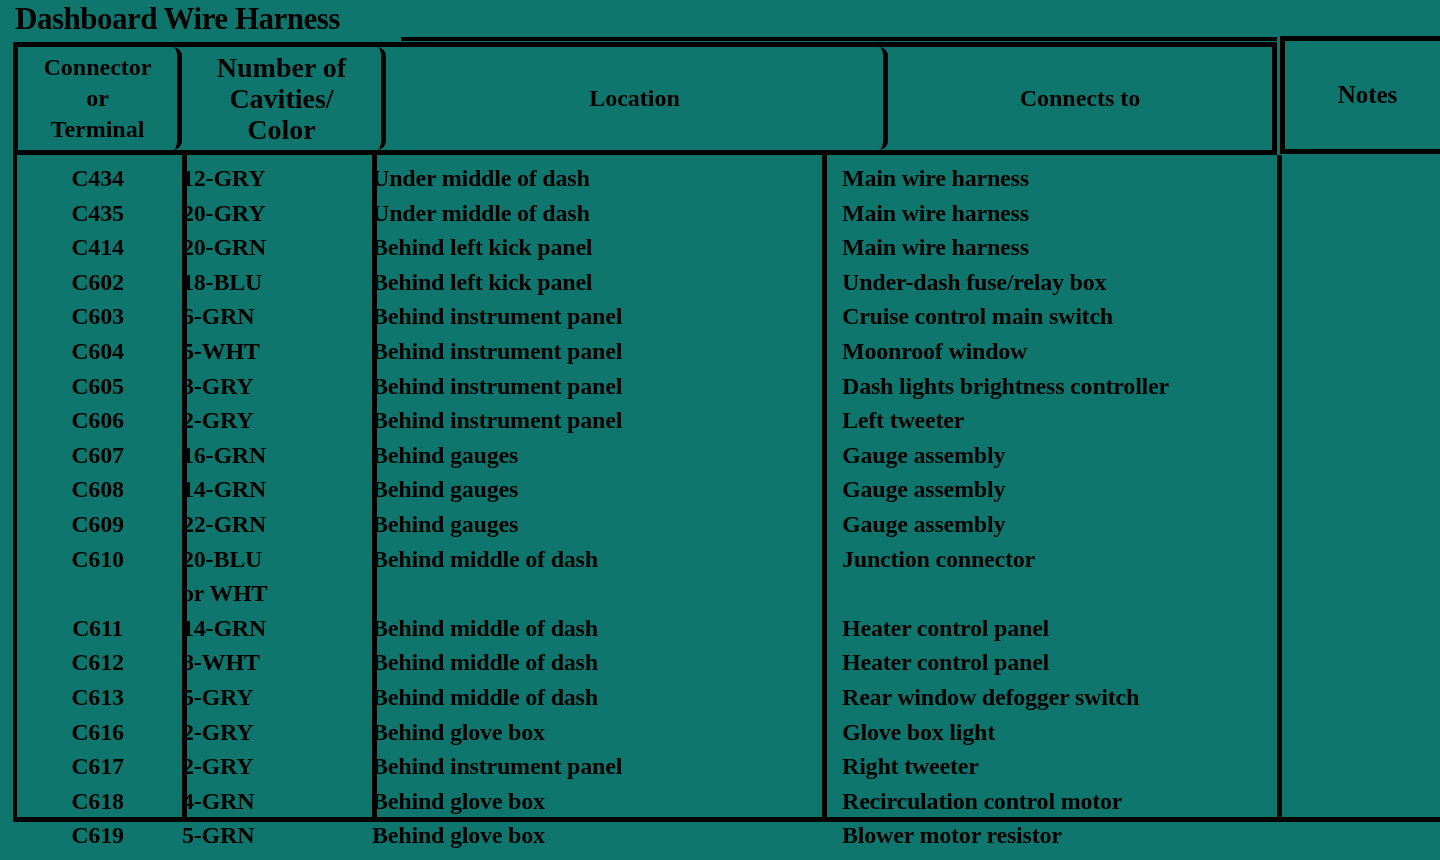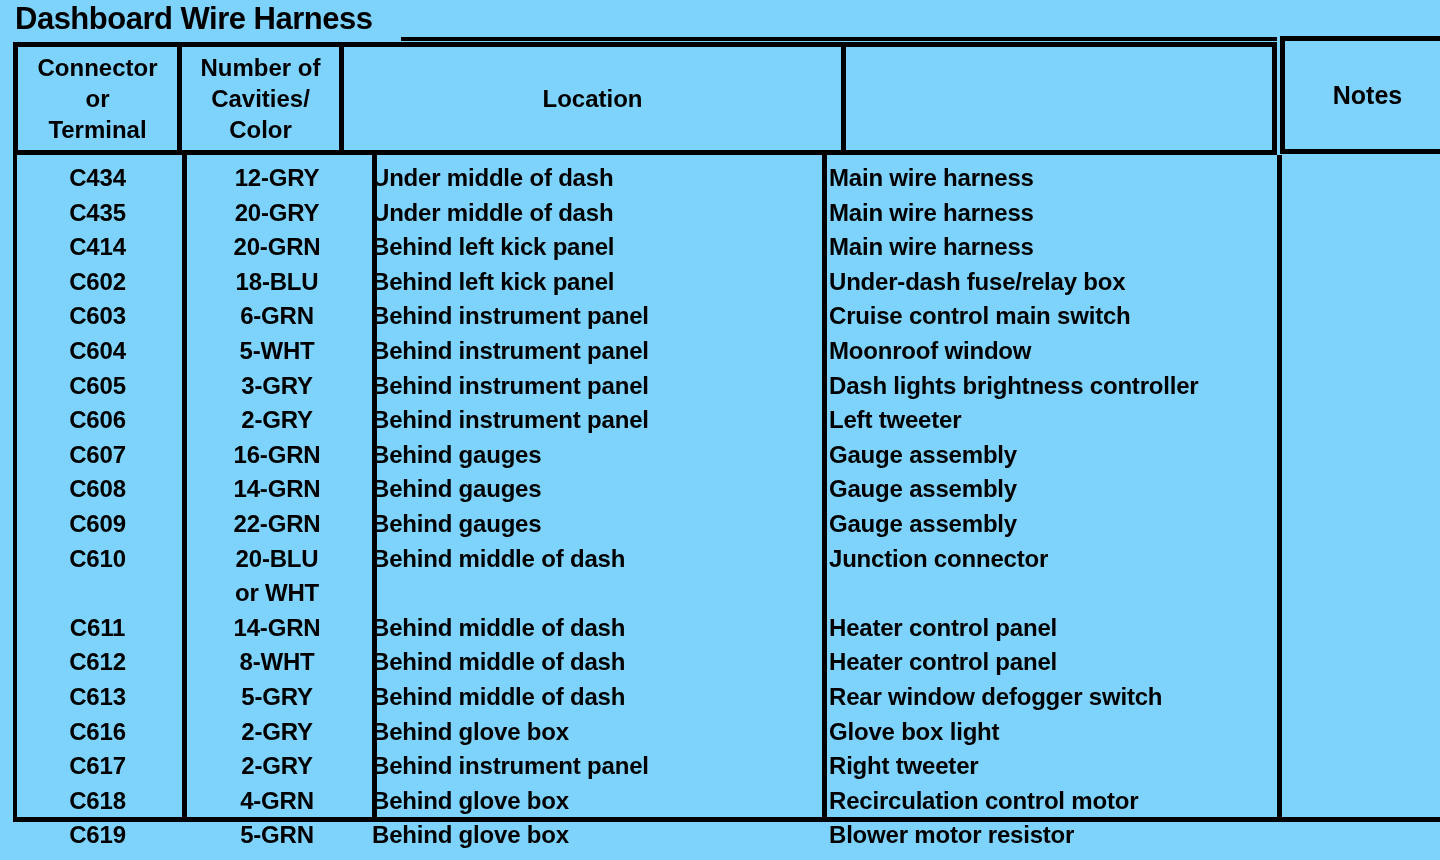--- a/index.html
+++ b/index.html
@@ -1,21 +1,21 @@
 <!DOCTYPE html>
 <html><head>
 <meta charset="utf-8">
 <style>
   html,body{margin:0;padding:0;background:#ffffff;}
   .page{
     position:relative;
     width:1440px;height:860px;
-    background:#7dd3fc;
+    background:#0f766e;
     color:#000;
-    font-family:Liberation Sans, sans-serif;
+    font-family:Liberation Serif, serif;
     overflow:hidden;
   }
   .sheet{position:absolute;left:13px;top:0;width:1427px;height:860px;overflow:hidden;}
 
   .doc-title{
     position:absolute;left:2px;top:1px;
     font-size:31px;font-weight:bold;letter-spacing:-0.5px;
     white-space:nowrap;
   }
   .title-rule{
@@ -26,23 +26,24 @@
   .header-main{
     position:absolute;left:0;top:42px;width:1264px;height:113px;
     border:5px solid #000;box-sizing:border-box;
     display:flex;
   }
   .hcell{
     display:flex;align-items:center;justify-content:center;
     text-align:center;font-weight:bold;
     white-space:pre-line;
     box-sizing:border-box;
+    border-radius:9px;
   }
   .hcell.h-connector{width:164px;border-right:5px solid #000;font-size:24px;line-height:31px;}
-  .hcell.h-cavities{width:162px;border-right:5px solid #000;font-size:24px;line-height:31px;}
+  .hcell.h-cavities{width:204px;border-right:5px solid #000;font-size:28px;line-height:31px;}
   .hcell.h-location{width:502px;border-right:5px solid #000;font-size:24px;}
   .hcell.h-connects{flex:1;font-size:24px;}
   .header-notes{
     position:absolute;left:1267px;top:36px;width:175px;height:118px;
     border:5px solid #000;box-sizing:border-box;
     display:flex;align-items:center;justify-content:center;
     font-weight:bold;font-size:25px;
   }
 
   
@@ -63,42 +64,43 @@
     grid-template-columns:169px 190px 450px 455px 163px;
   }
   .trow{display:contents;}
   .bcell{
     font-size:24px;font-weight:bold;line-height:34.6px;
     letter-spacing:-0.2px;
     white-space:pre-line;
     box-sizing:border-box;
   }
   .c-connector{text-align:center;}
-  .c-cavities{text-align:center;}
+  .c-cavities{}
   .c-location{}
-  .c-connects_to{padding-left:7px;}
+  .c-connects_to{padding-left:20px;}
   .c-notes{}
 </style>
 </head>
 <body>
 
 <div class="page">
   <div class="sheet">
 
     <div class="doc-title">Dashboard Wire Harness</div>
     <div class="title-rule"></div>
 
     <div class="header-main">
       <div class="hcell h-connector">Connector
 or
 Terminal</div>
       <div class="hcell h-cavities">Number of
 Cavities/
 Color</div>
       <div class="hcell h-location">Location</div>
+      <div class="hcell h-connects">Connects to</div>
     </div>
 
     <div class="header-notes">Notes</div>
 
     <div class="table-body">
       <div class="vline v0"></div>
       <div class="vline v1"></div>
       <div class="vline v2"></div>
       <div class="vline v3"></div>
       <div class="vline v4"></div>

